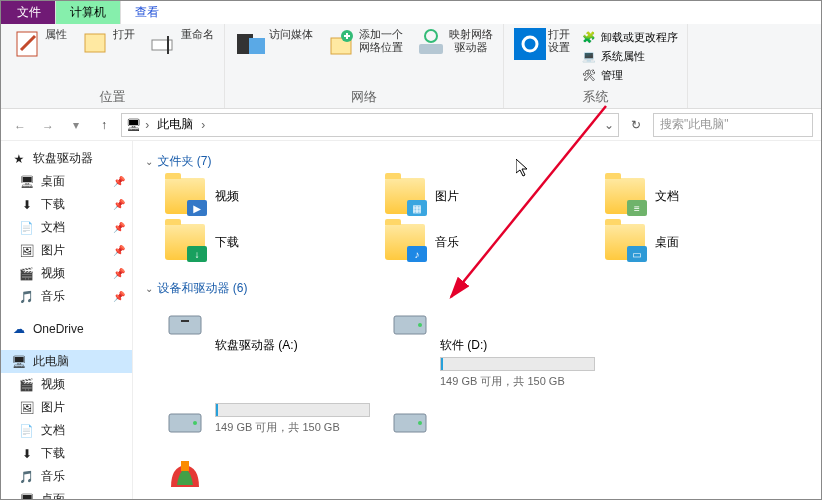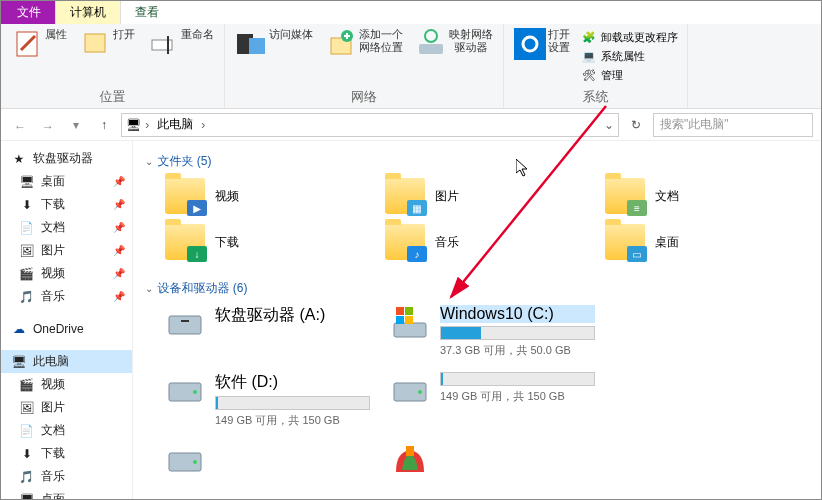--- a/index.html
+++ b/index.html
@@ -1,23 +1,23 @@
 <!DOCTYPE html>
 <html><head>
 <meta charset="utf-8">
 <style>
 * { margin: 0; padding: 0; box-sizing: border-box; font-family: "Microsoft YaHei", "Segoe UI", sans-serif; }
 body { width: 822px; height: 500px; background: #fff; overflow: hidden; font-size: 12px; border: 1px solid #888; position: relative; }
 
 
 .tab-strip { height: 23px; background: #fff; display: flex; align-items: flex-end; border-bottom: 0; }
 .tab { padding: 3px 14px; font-size: 12px; cursor: pointer; }
-.tab.file { background: #a21caf; color: #fff; padding-left: 16px; }
-.tab.active { background: #fef9c3; border: 1px solid #ddd; border-bottom: none; }
-.tab.inactive { color: #14532d; }
+.tab.file { background: #701a75; color: #fff; padding-left: 16px; }
+.tab.active { background: #86efac; border: 1px solid #ddd; border-bottom: none; }
+.tab.inactive { color: #1d4ed8; }
 
 
 .ribbon { height: 85px; background: #F5F6F7; display: flex; border-bottom: 1px solid #ddd; }
 .rgroup { display: flex; flex-direction: column; align-items: center; border-right: 1px solid #e5e5e5; padding: 2px 6px 0; }
 .rgroup-items { display: flex; gap: 4px; flex: 1; }
 .ritem { display: flex; flex-direction: row; align-items: flex-start; gap: 2px; padding: 2px 4px; cursor: pointer; min-width: 42px; }
 .ritem .ico { width: 32px; height: 32px; display: flex; align-items: center; justify-content: center; }
 .ritem .lbl { font-size: 11px; color: #333; text-align: center; line-height: 1.2; }
 .rgroup-title { font-size: 13px; color: #666; padding: 2px 0; }
 .rmini-col { display: flex; flex-direction: column; gap: 1px; padding-top: 2px; }
@@ -52,21 +52,21 @@
 .folder-ico { width: 40px; height: 36px; position: relative; }
 .folder-ico .fback { position: absolute; inset: 0; background: linear-gradient(#FFE9A2,#FFC93E); border-radius: 2px 2px 3px 3px; }
 .folder-ico .fback::before { content: ""; position: absolute; top: -5px; left: 0; width: 16px; height: 6px; background: #FFD768; border-radius: 2px 2px 0 0; }
 .folder-ico .badge { position: absolute; right: -2px; bottom: -2px; width: 20px; height: 16px; border-radius: 2px; display:flex; align-items:center; justify-content:center; font-size:10px; color:#fff;}
 .folder-name { font-size: 12px; }
 
 .drive-grid { display: flex; flex-wrap: wrap; gap: 14px 20px; padding-left: 20px; }
 .drive-item { display: flex; gap: 10px; width: 205px; cursor: pointer; }
 .drive-ico { width: 40px; height: 40px; display:flex; align-items:center; justify-content:center; }
 .drive-info { flex: 1; display: flex; flex-direction: column; gap: 3px; }
-.drive-name { font-size: 16px; white-space: nowrap; overflow: hidden; text-overflow: ellipsis; }
+.drive-name { font-size: 12px; white-space: nowrap; overflow: hidden; text-overflow: ellipsis; margin-top: 32px; }
 .bar { width: 100%; height: 14px; background: #eaeaea; border: 1px solid #c8c8c8; position: relative; }
 .bar .fill { position: absolute; left: 0; top: 0; bottom: 0; background: #26A0DA; }
 .drive-sub { font-size: 11px; color: #666; }
 .drive-item.sel .drive-name { background: #CCE8FF; }
 
 
 .arrow { position: absolute; pointer-events: none; }
 
 svg { display: block; }
 </style>
@@ -270,21 +270,21 @@
         <div class="sb-item">
           <span class="sb-ico">🖥</span>
           <span>桌面</span>
         </div>
       </div>
   </div>
 
   <div class="main">
     <div class="group-hdr">
         <span class="chev">⌄</span>
-        <span>文件夹 (5)</span>
+        <span>文件夹 (7)</span>
       </div>
     <div class="folder-grid" id="folder-grid">
         <div class="folder-item">
           <div class="folder-ico">
             <div class="fback"></div>
             <div class="badge" style="background:#3478C7">▶</div>
           </div>
           <span class="folder-name">视频</span>
         </div>
         <div class="folder-item">
@@ -331,40 +331,20 @@
     <div class="drive-grid" id="drive-grid">
         <div class="drive-item">
           <div class="drive-ico">
             <svg width="40" height="30">
               <rect x="4" y="6" width="32" height="18" rx="2" fill="#B5C7D3" stroke="#7A8A99"></rect>
               <rect x="16" y="10" width="8" height="2" fill="#333"></rect>
             </svg>
           </div>
           <div class="drive-info">
             <div class="drive-name">软盘驱动器 (A:)</div>
-          </div>
-        </div>
-        <div class="drive-item sel">
-          <div class="drive-ico">
-            <svg width="40" height="40">
-              <rect x="4" y="18" width="32" height="14" rx="2" fill="#B5C7D3" stroke="#7A8A99"></rect>
-              <g transform="translate(6,2)">
-                <rect width="8" height="8" fill="#F25022"></rect>
-                <rect x="9" width="8" height="8" fill="#7FBA00"></rect>
-                <rect y="9" width="8" height="8" fill="#00A4EF"></rect>
-                <rect x="9" y="9" width="8" height="8" fill="#FFB900"></rect>
-              </g>
-            </svg>
-          </div>
-          <div class="drive-info">
-            <div class="drive-name">Windows10 (C:)</div>
-            <div class="bar">
-              <div class="fill" style="width:26%"></div>
-            </div>
-            <div class="drive-sub">37.3 GB 可用，共 50.0 GB</div>
           </div>
         </div>
         <div class="drive-item">
           <div class="drive-ico">
             <svg width="40" height="30">
               <rect x="4" y="6" width="32" height="18" rx="2" fill="#B5C7D3" stroke="#7A8A99"></rect>
               <circle cx="30" cy="15" r="2" fill="#4C6"></circle>
             </svg>
           </div>
           <div class="drive-info">

